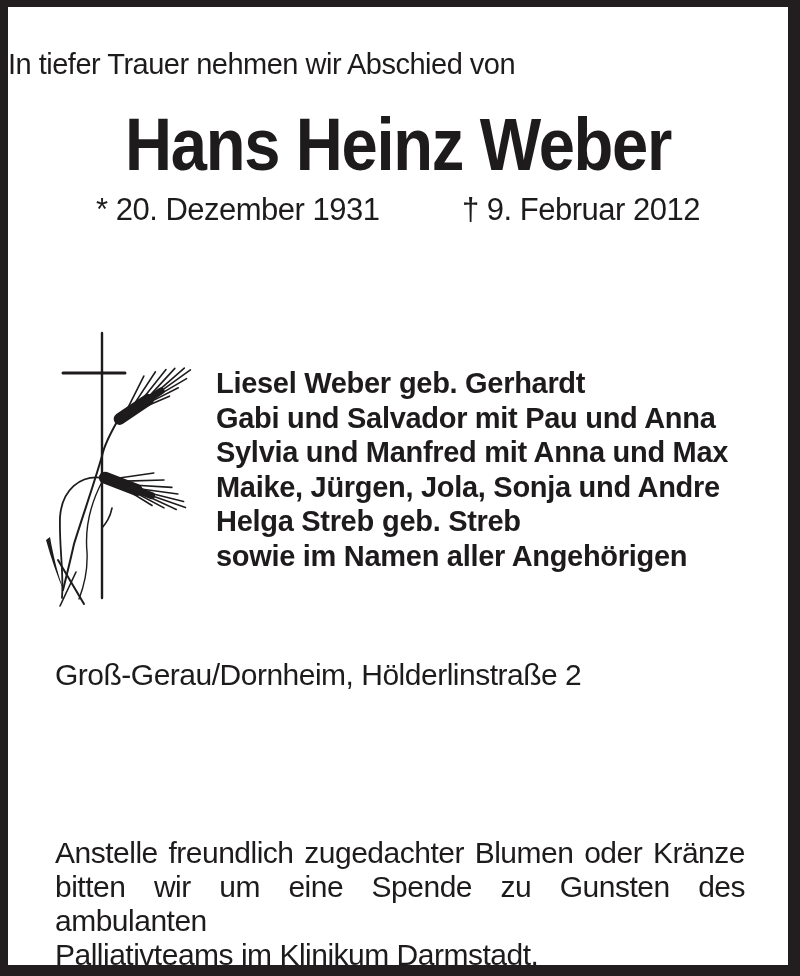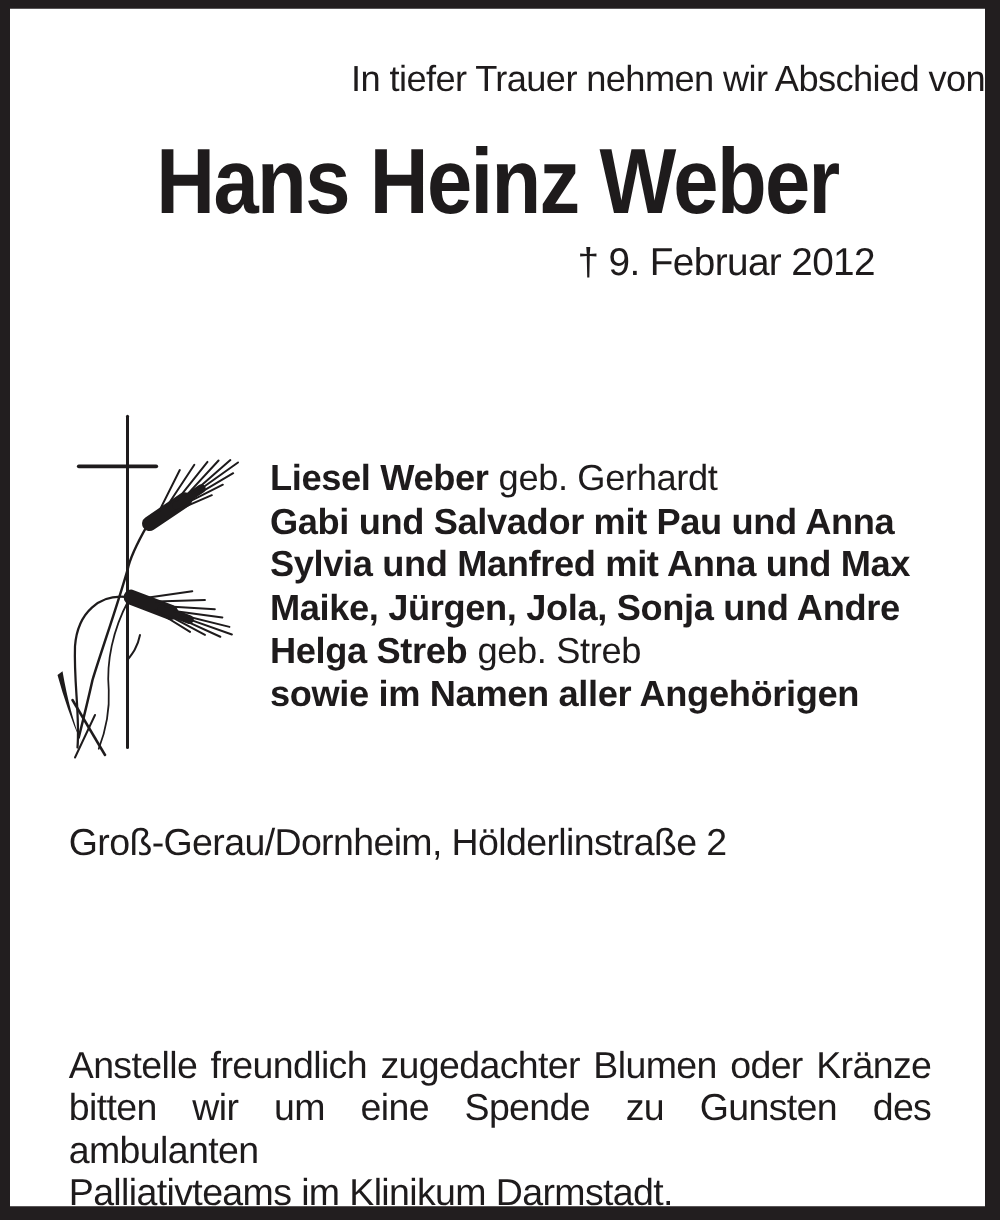--- a/index.html
+++ b/index.html
@@ -14,21 +14,21 @@
   .paper{
     position:absolute;
     left:8px;top:7px;
     width:780px;height:958px;
     background:#ffffff;
     overflow:hidden;
   }
   .intro{
     position:absolute;left:0;top:40px;width:100%;
     font-size:29px;line-height:34px;letter-spacing:-0.5px;
-    text-align:right;
+    text-align:left;
   }
   .name{
     position:absolute;left:0;top:101px;width:100%;
     font-size:74px;line-height:74px;font-weight:bold;letter-spacing:-1.5px;
     text-align:center;
     transform:scaleX(0.88);
     transform-origin:50% 50%;
     white-space:nowrap;
   }
   .dates{
@@ -44,21 +44,21 @@
     position:absolute;left:208px;top:316px;width:560px;
     font-size:29px;line-height:34px;letter-spacing:-0.5px;
     white-space:nowrap;
   }
   .mourners{
     position:absolute;left:208px;top:359px;width:560px;
     font-size:29px;line-height:34.5px;letter-spacing:-0.3px;
   }
   .mline{white-space:nowrap;}
   .mline .who{font-weight:bold;}
-  .mline .geb{font-weight:normal;margin-left:0.28em;}
+  .mline .geb{font-weight:bold;margin-left:0.28em;}
   .address{
     position:absolute;left:47px;top:651px;width:700px;
     font-size:30px;line-height:34px;letter-spacing:-0.5px;
     white-space:nowrap;
   }
   .para{
     position:absolute;left:47px;width:690px;
     font-size:30px;line-height:34px;letter-spacing:-0.5px;
   }
   .para.p1{top:706px;}
@@ -71,20 +71,21 @@
 <body>
 
 <div class="sheet">
   <div class="paper">
 
     <div class="intro">In tiefer Trauer nehmen wir Abschied von</div>
 
     <div class="name">Hans Heinz Weber</div>
 
     <div class="dates">
+      <span class="birth">* 20. Dezember 1931</span>
       <span class="death">† 9. Februar 2012</span>
     </div>
 
     <div class="art">
       <svg viewBox="0 0 205 290" xmlns="http://www.w3.org/2000/svg" fill="none" stroke="#1e1b1c" stroke-linecap="round">
 
         <path d="M70,11 L70,276" stroke-width="2.4"></path>
         <path d="M31,51 L93,51" stroke-width="3"></path>
 
         <path d="M86,98 C78,112 72,124 70,134 C62,162 50,196 42,222 C38,240 34,256 31,268" stroke-width="2"></path>

